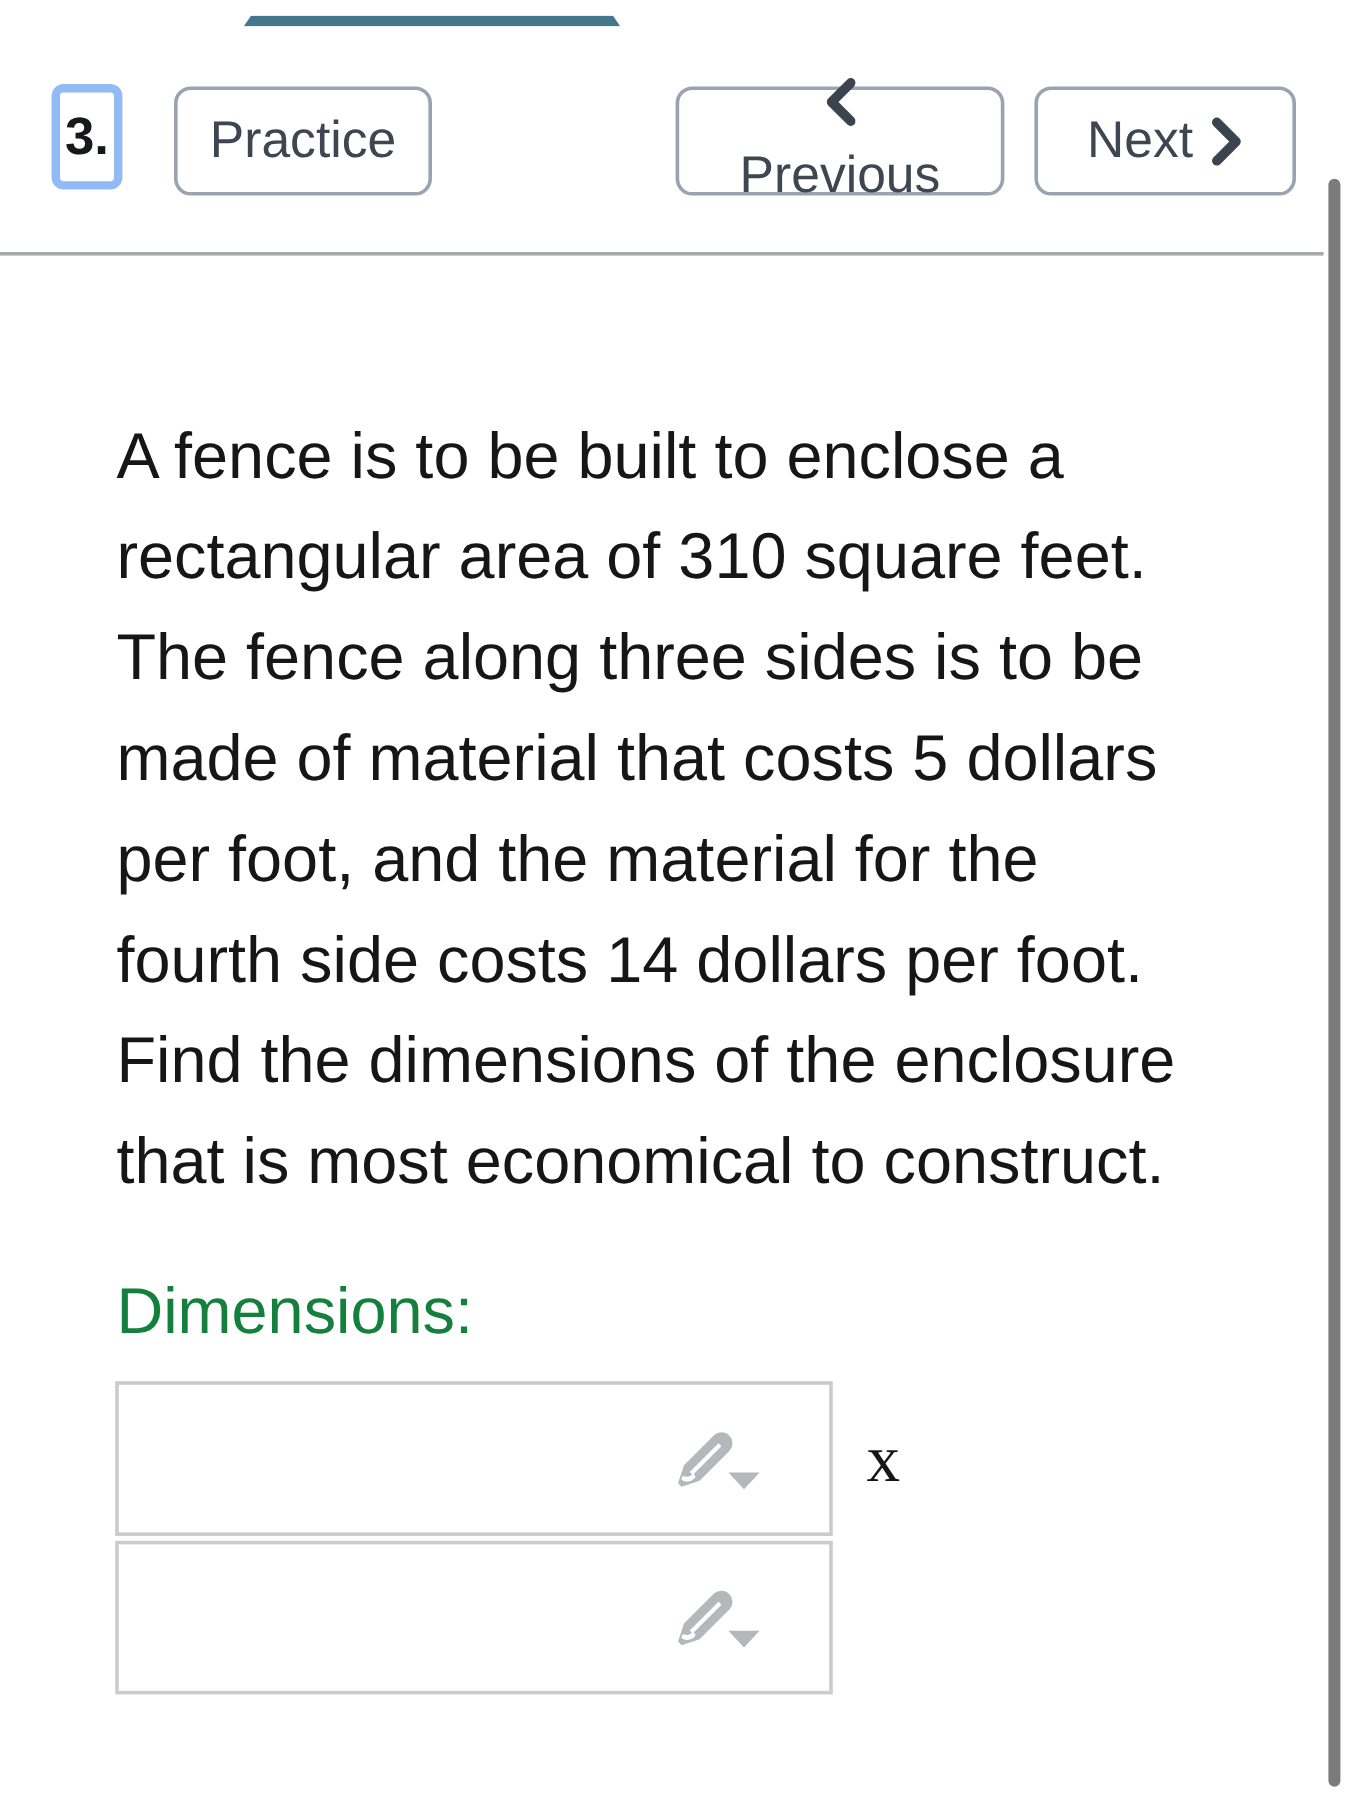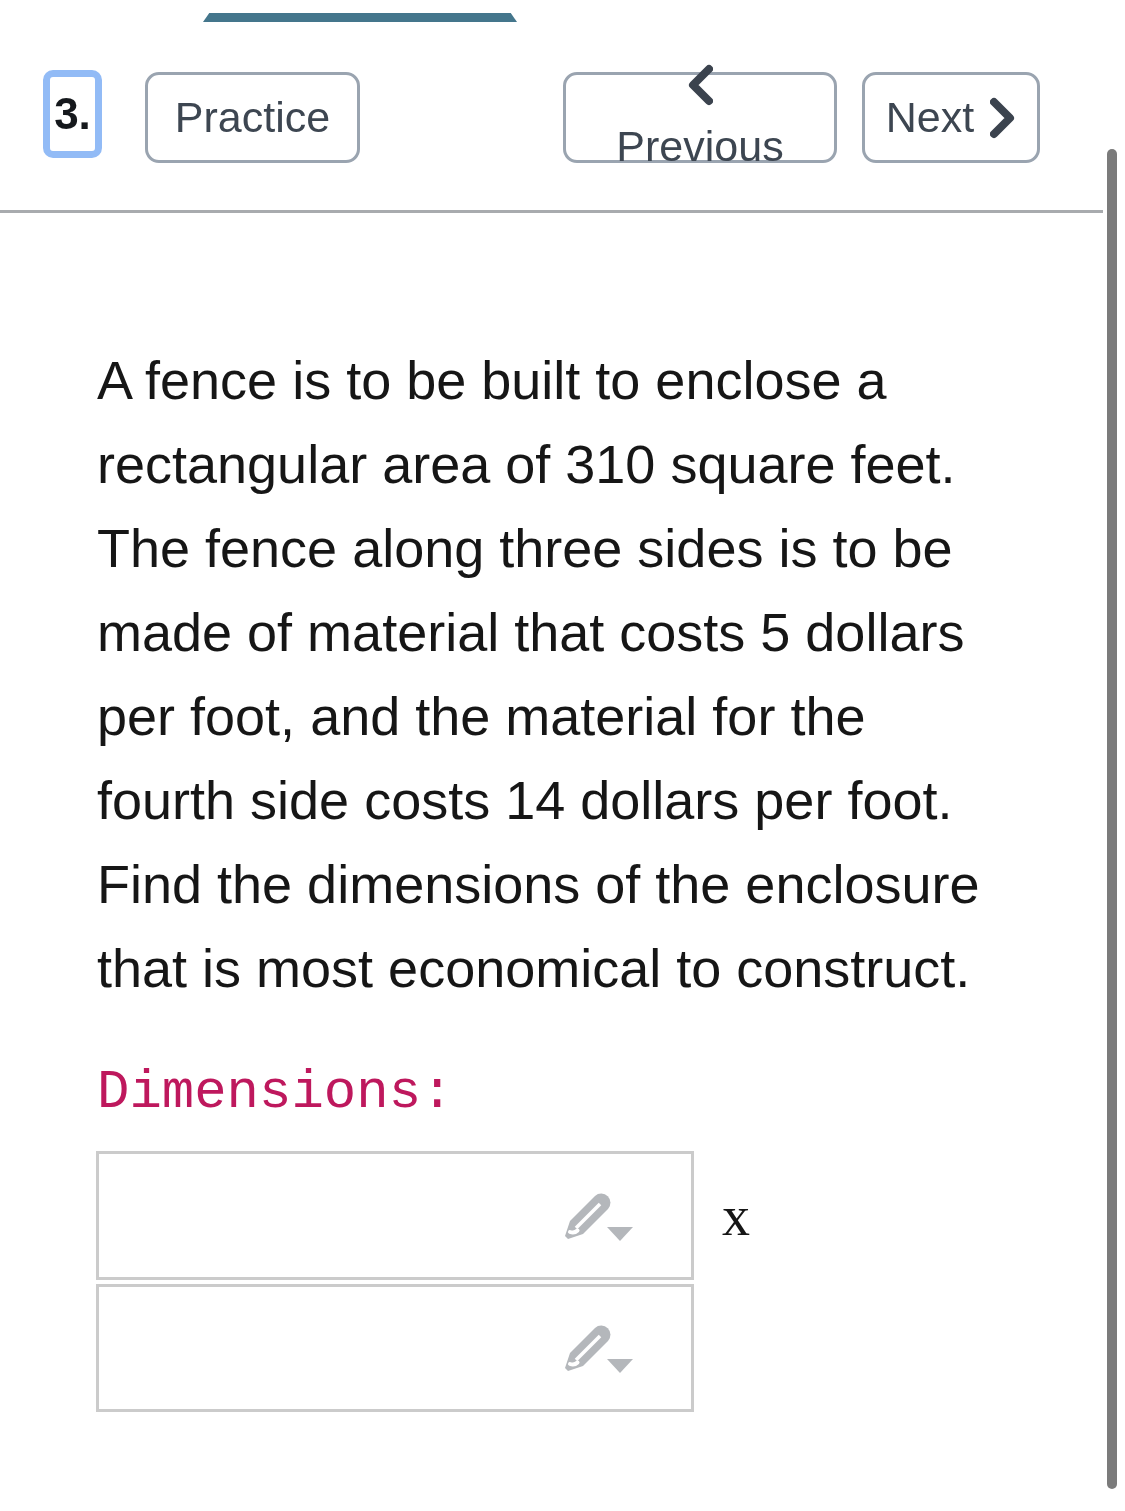--- a/index.html
+++ b/index.html
@@ -23,21 +23,21 @@
   }
   .hbtn {
     position: absolute; top: 72px; height: 91px; background: #ffffff;
     border: 3px solid #9aa4b0; border-radius: 14px;
     display: flex; align-items: center; justify-content: center;
     font-family: "Liberation Sans", sans-serif;
     font-size: 43px; color: #3d4651; cursor: pointer; gap: 16px;
   }
   .btn-practice { left: 145px; width: 215px; text-align: center; }
   .btn-previous { left: 563px; width: 274px; flex-direction: column; }
-  .btn-next     { left: 862px; width: 178px; }
+  .btn-next     { left: 862px; width: 218px; }
   .chev { display: block; flex: 0 0 auto; }
 
   .divider {
     position: absolute; left: 0; top: 210px; width: 1103px; height: 3px;
     background: #a8abae;
   }
 
   .scrollbar-thumb {
     position: absolute; left: 1107px; top: 149px; width: 10px; height: 1340px;
     background: #7b7b7b; border-radius: 6px; cursor: pointer;
@@ -45,22 +45,22 @@
 
   
   .problem-text {
     position: absolute; left: 97px; top: 338px; width: 1000px;
     font-family: Liberation Sans, sans-serif;
     font-size: 54px; line-height: 84px; color: #161616;
     white-space: pre;
   }
   .dimensions-label {
     position: absolute; left: 97px; top: 1051px;
-    font-family: Liberation Mono, monospace;
-    font-size: 54px; line-height: 84px; color: #be185d;
+    font-family: Liberation Sans, sans-serif;
+    font-size: 54px; line-height: 84px; color: #15803d;
   }
 
   .answer-box {
     position: absolute; left: 96px; width: 598px;
     background: #ffffff; border: 3px solid #cbcbcb;
     cursor: text;
   }
   .answer-box-1 { top: 1151px; height: 129px; }
   .answer-box-2 { top: 1284px; height: 128px; }
   .answer-input {

